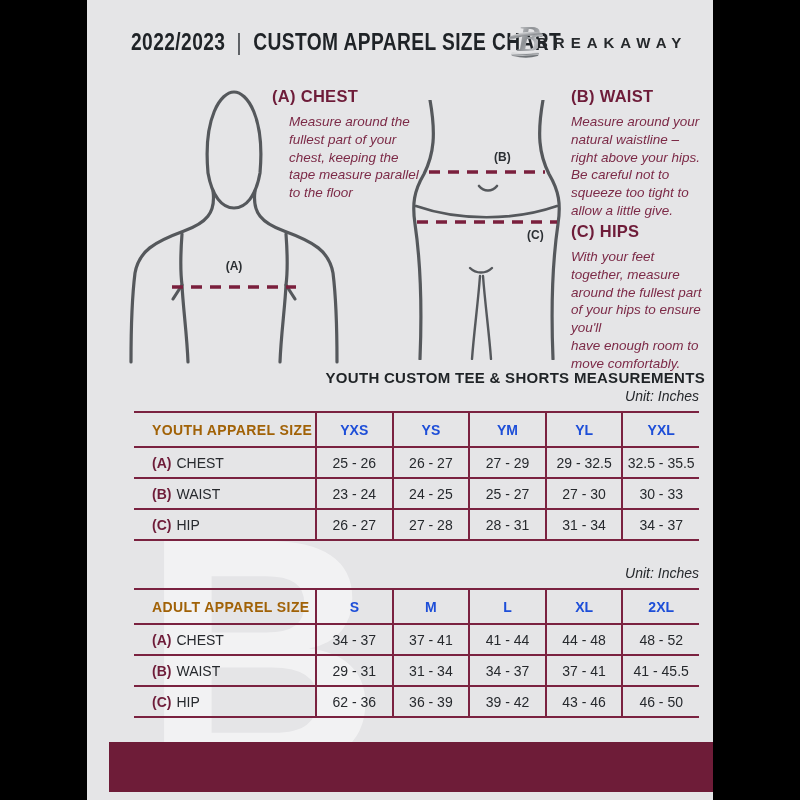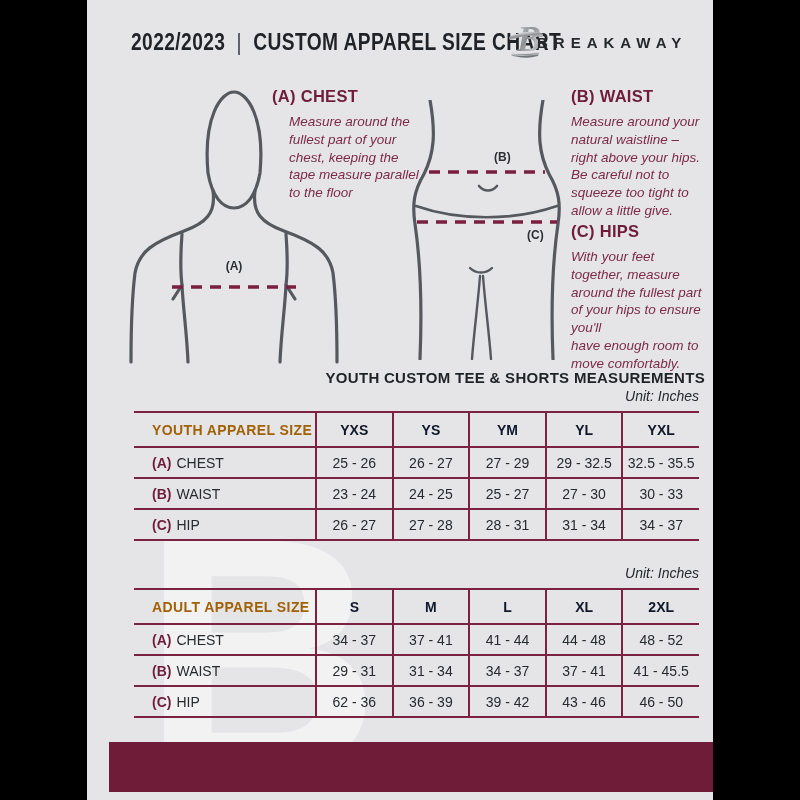--- a/index.html
+++ b/index.html
@@ -60,21 +60,21 @@
   table.size-table { position:absolute; left:33px; width:565px; border-collapse:collapse; table-layout:fixed; }
   .youth-table { top:411px; }
   .adult-table { top:588px; }
   .size-table col.lbl { width:182px; }
   .size-table tr { border-top:2px solid #7a2240; border-bottom:2px solid #7a2240; }
   .size-table td, .size-table th { border-left:2px solid #7a2240; text-align:center; vertical-align:middle; }
   .size-table td:first-child, .size-table th:first-child { border-left:none; text-align:left; padding-left:18px; }
   .size-table tr.hdr { height:35px; }
   .size-table tr.row { height:31px; }
   .size-table th.corner { font-weight:bold; font-size:14px; color:#a16207; letter-spacing:0.4px; }
-  .size-table th.size { font-weight:bold; font-size:14px; color:#0f172a; }
+  .size-table th.size { font-weight:bold; font-size:14px; color:#1d4ed8; }
   .size-table td.val { font-size:14px; color:#26292d; }
   .size-table td.rowlbl { font-size:14px; color:#26292d; }
   .size-table td.rowlbl .pre { font-weight:bold; color:#6e1c39; margin-right:5px; }
 
   
   .footer-bar { position:absolute; left:8px; top:742px; width:610px; height:50px; background:#6e1c38; }
 </style>
 </head>
 <body>
 

